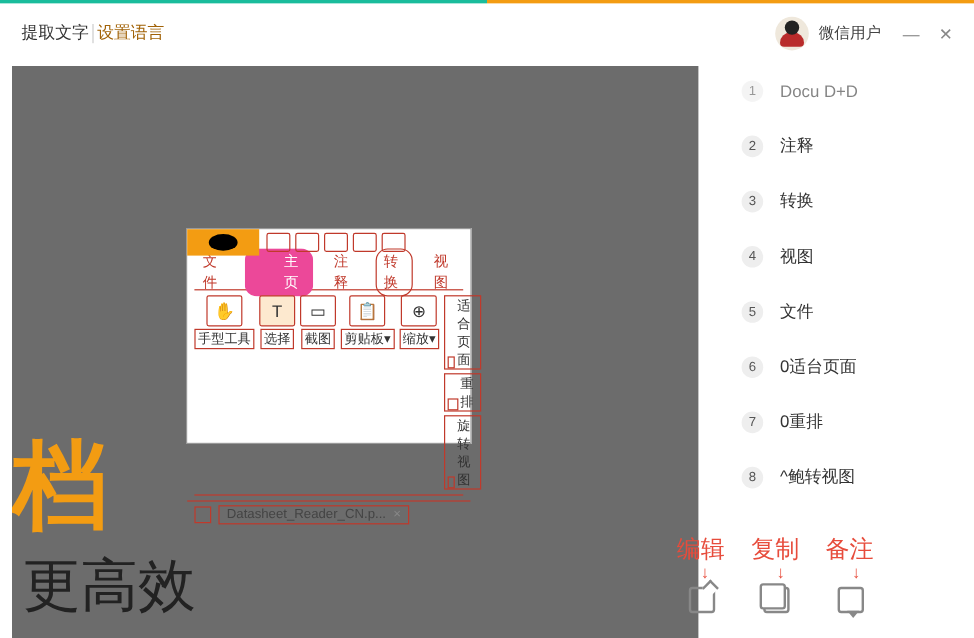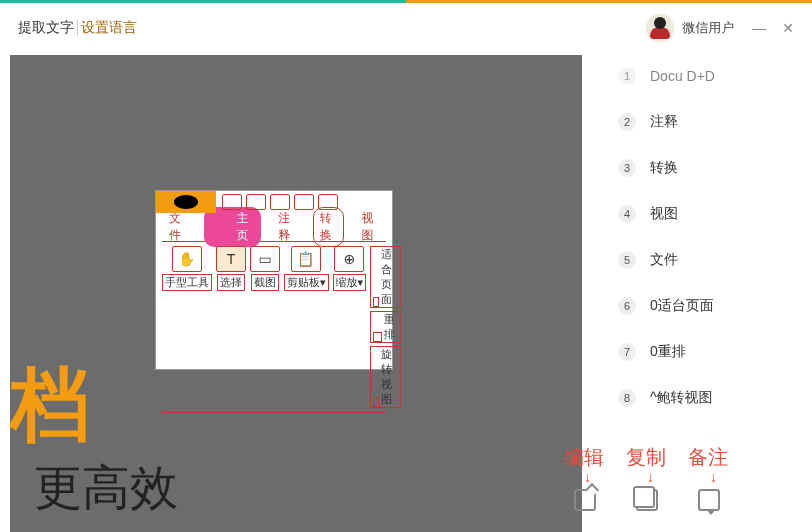--- a/index.html
+++ b/index.html
@@ -68,21 +68,21 @@
     .big-char {
       position: absolute;
       left: 0; top: 310px;
       font-size: 80px;
       font-weight: bold;
       color: #f39c12;
       line-height: 1;
     }
     .big-text {
       position: absolute;
-      left: 24px; bottom: 12px;
+      left: 9px; bottom: 12px;
       font-size: 48px;
       color: #222;
     }
 
     
     .appwin {
       position: absolute;
       left: 145px; top: 135px;
       width: 238px; height: 180px;
       background: #fff;
@@ -342,20 +342,27 @@
             <span class="aw-smallico"></span>
             <span>重排</span>
           </div>
         <div class="aw-right-item">
             <span class="aw-smallico"></span>
             <span>旋转视图</span>
           </div>
       </div>
     </div>
     <div class="aw-divider"></div>
+    <div class="aw-tabbar">
+      <span class="aw-pencil"></span>
+      <span class="aw-filetab">
+        <span>Datasheet_Reader_CN.p...</span>
+        <span class="aw-closex">×</span>
+      </span>
+    </div>
   </div>
 </div>
 
 <div class="sidebar">
   <div class="side-item first">
       <span class="num">1</span>
       <span>Docu D+D</span>
     </div>
   <div class="side-item">
       <span class="num">2</span>

